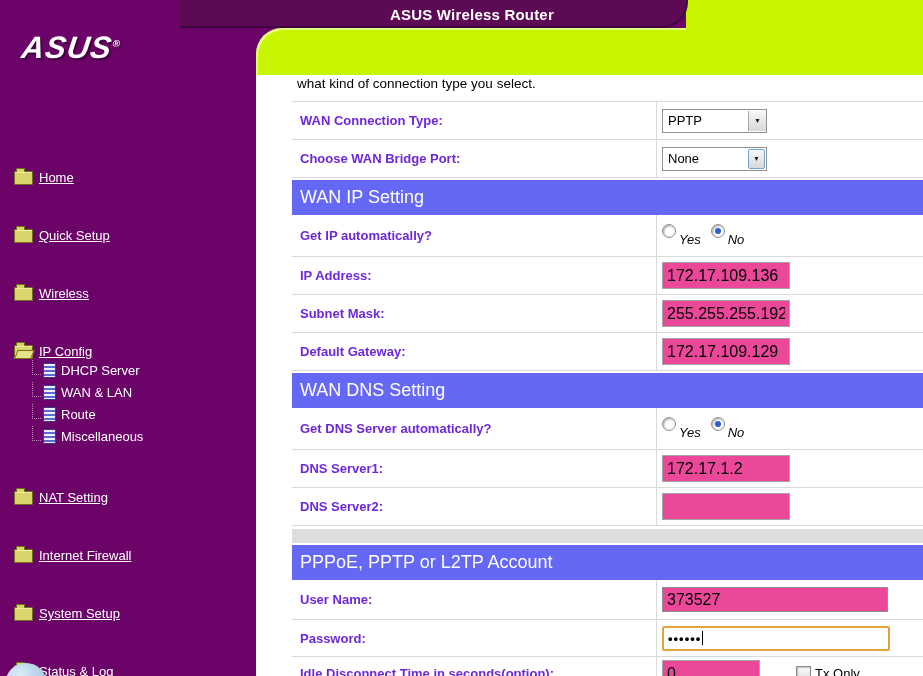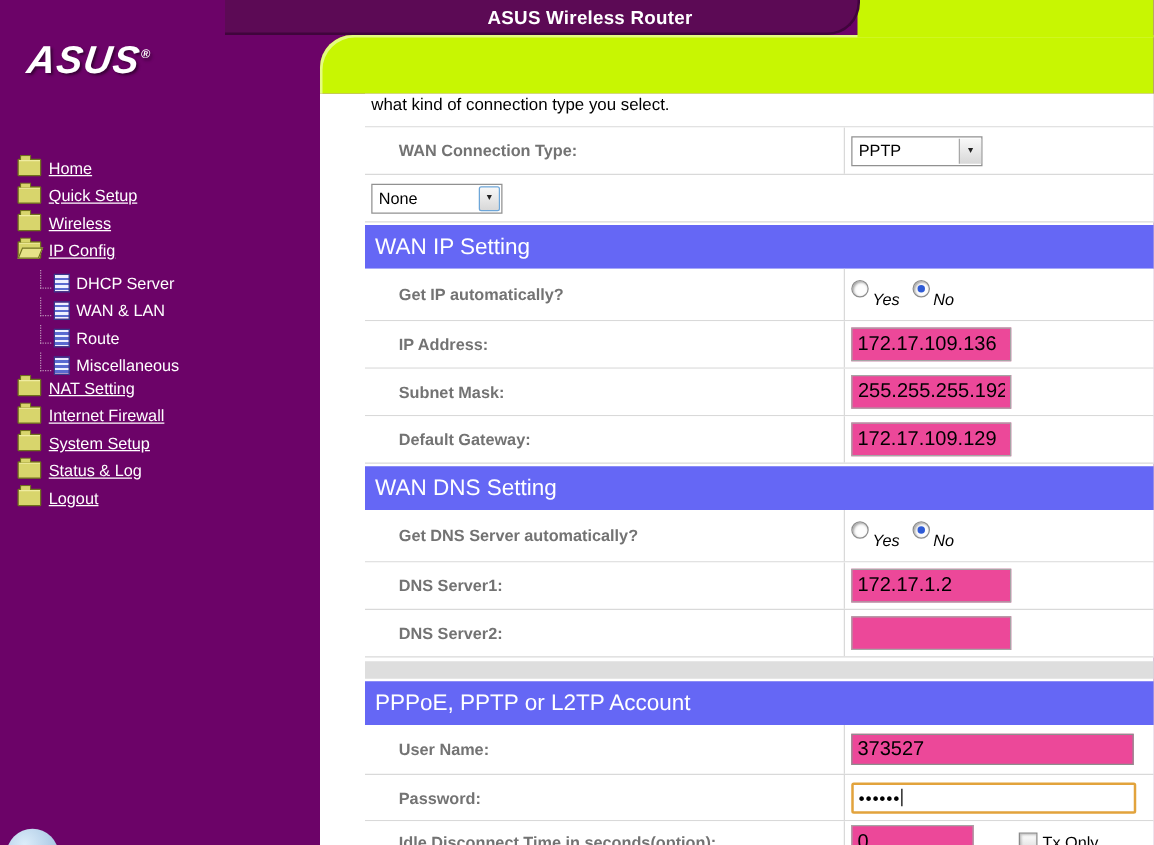--- a/index.html
+++ b/index.html
@@ -15,21 +15,21 @@
           border-bottom-right-radius:26px;z-index:3;}
   .banner-title{position:absolute;left:256px;top:6px;width:432px;text-align:center;
           color:#fff;font-size:15px;font-weight:bold;z-index:4;letter-spacing:.2px;}
 
   
   .logo{position:absolute;left:22px;top:30px;color:#fff;font-size:31px;font-weight:bold;
         font-style:italic;letter-spacing:1px;transform:skewX(-8deg);
         text-shadow:2px 2px 2px rgba(0,0,0,.45);z-index:2;}
   .logo .reg{font-size:10px;vertical-align:super;font-style:normal;letter-spacing:0;}
   .nav{position:absolute;left:14px;top:127px;z-index:2;width:240px;}
-  .nav-item{display:flex;align-items:flex-start;height:22px;}
+  .nav-item{display:flex;align-items:flex-end;height:22px;margin-top:36px;}
   .nav-item a{color:#fff;font-size:13px;text-decoration:underline;margin-left:6px;cursor:pointer;}
   .sub-item{display:flex;align-items:center;height:22px;padding-left:16px;}
   .sub-item .lbl{color:#fff;font-size:13px;margin-left:5px;}
   .twig{width:8px;height:14px;margin:-5px 2px 0 2px;border-left:1px dotted #bb8fb6;
         border-bottom:1px dotted #bb8fb6;}
   .folder{width:17px;height:12px;background:#d8d56c;border:1px solid #70701c;border-radius:1px;
           position:relative;box-shadow:inset 0 1px 0 #efeca0;flex:none;}
   .folder::before{content:"";position:absolute;top:-4px;left:1px;width:7px;height:3px;
           background:#d8d56c;border:1px solid #70701c;border-bottom:none;border-radius:1px 1px 0 0;}
   .folder.open::after{content:"";position:absolute;left:-1px;bottom:-1px;width:15px;height:7px;
@@ -38,21 +38,21 @@
   .doc{width:11px;height:13px;flex:none;border:1px solid #39398c;
        background:repeating-linear-gradient(#eef0ff 0 2px,#5a6ad0 2px 4px);}
   .ball{position:absolute;left:5px;top:663px;width:42px;height:42px;border-radius:50%;
         background:radial-gradient(circle at 35% 30%,#dcedfa,#8fb4d8);z-index:2;}
 
   
   .content{position:absolute;left:256px;top:75px;width:667px;height:601px;background:#fff;z-index:2;padding-left:36px;}
   .tbl{width:663px;border-right:1px solid #d9d9d9;}
   .row{display:flex;border-bottom:1px solid #d9d9d9;background:#fff;}
   .lcell{width:356px;border-right:1px solid #d9d9d9;padding-left:8px;display:flex;
-         align-items:center;font-size:13px;font-weight:bold;color:#737373;flex:none;margin-left:19px;}
+         align-items:center;font-size:13px;font-weight:bold;color:#6d28d9;flex:none;}
   .vcell{flex:1;display:flex;align-items:center;padding-left:5px;font-size:13px;}
   .h25{height:25px;} .h37{height:37px;} .h41{height:41px;} .h39{height:39px;}
   .h36{height:36px;} .h33{height:33px;}
   .intro{font-size:13.5px;font-weight:normal;align-items:flex-start;padding-top:1px;color:#000;}
   .sect{height:35px;background:#6567f5;color:#fff;font-size:18px;display:flex;
         align-items:center;padding-left:8px;margin-top:2px;}
   .band{height:14px;background:#dedede;margin-top:3px;margin-bottom:2px;}
 
   
   .select{display:flex;width:103px;height:22px;border:1px solid #919191;background:#fff;
@@ -161,20 +161,21 @@
         <div class="lcell">WAN Connection Type:</div>
         <div class="vcell">
           <div class="select">
             <span class="val">PPTP</span>
             <span class="btn">▼</span>
           </div>
         </div>
       </div>
 
       <div class="row h37">
+        <div class="lcell">Choose WAN Bridge Port:</div>
         <div class="vcell">
           <div class="select focus">
             <span class="val">None</span>
             <span class="btn">▼</span>
           </div>
         </div>
       </div>
 
       <div class="sect">WAN IP Setting</div>
 

